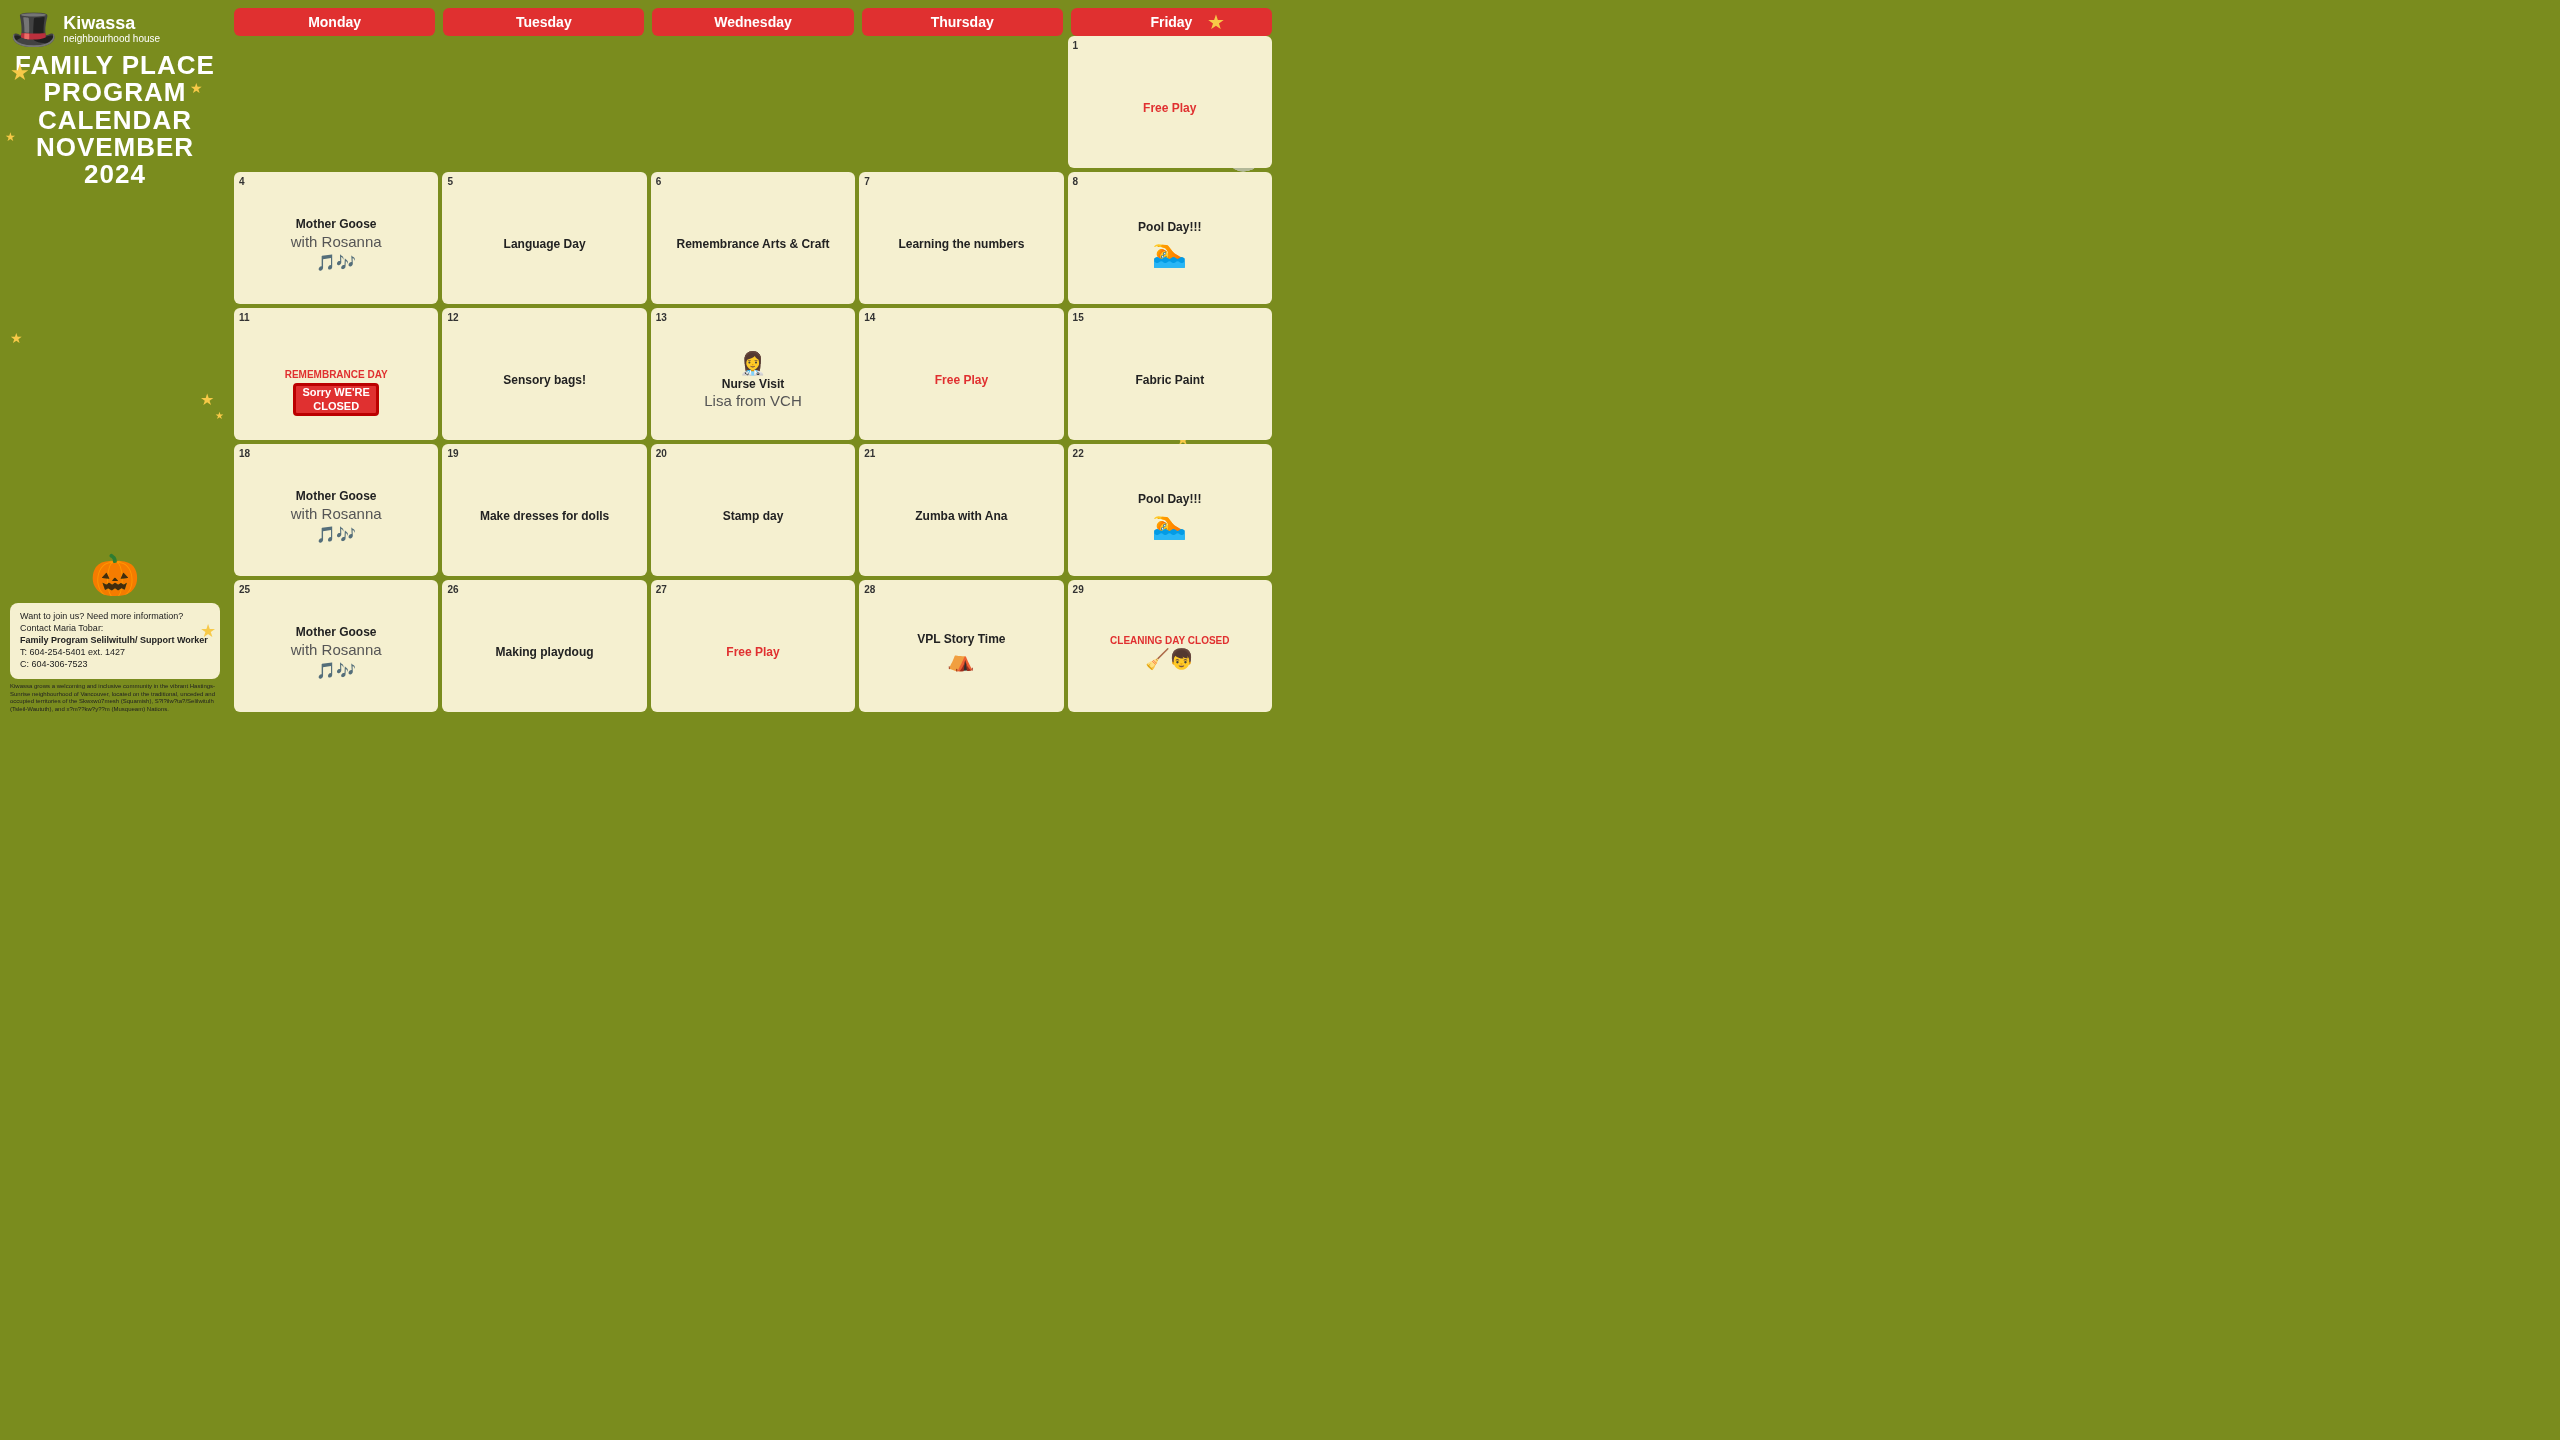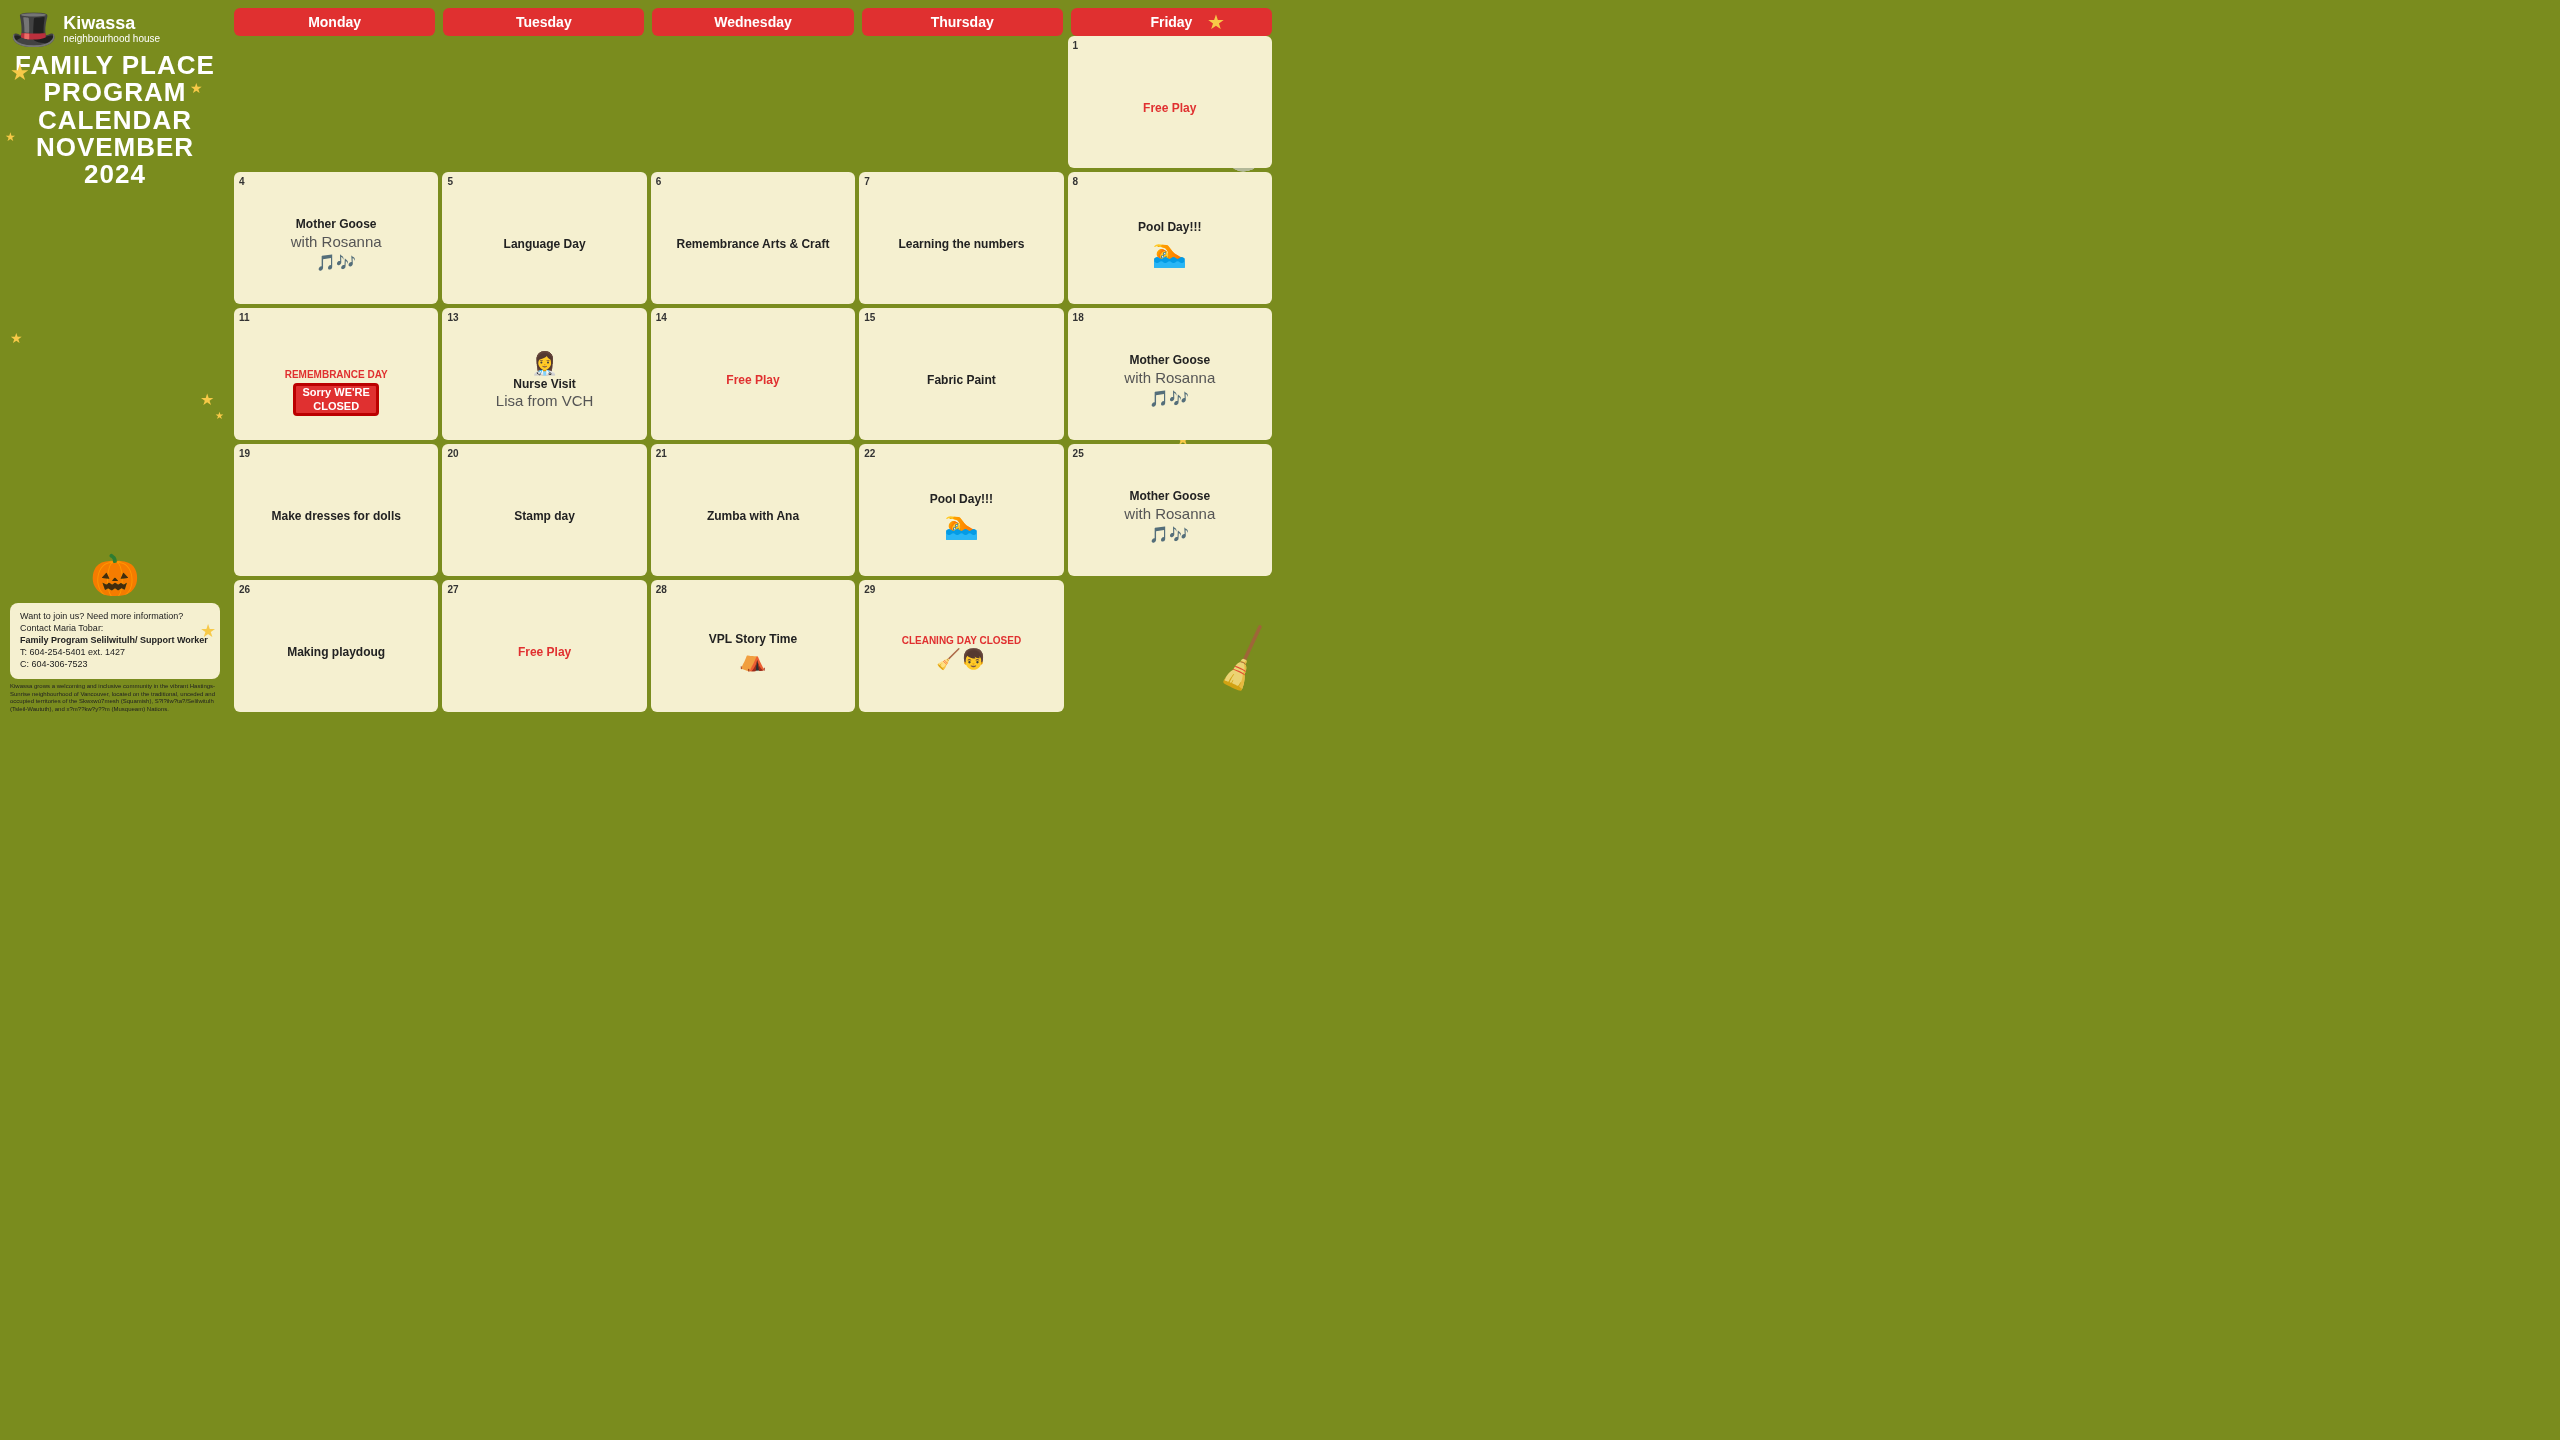--- a/index.html
+++ b/index.html
@@ -279,20 +279,24 @@
       </div>
 
       <div class="cal-cell">
         <div class="cell-num">11</div>
         <div class="cell-content">
           <div class="remembrance-label">REMEMBRANCE DAY</div>
           <div class="closed-img">Sorry WE'RE<br>CLOSED</div>
         </div>
       </div>
       <div class="cal-cell">
+        <div class="cell-num">12</div>
+        <div class="cell-content">Sensory bags!</div>
+      </div>
+      <div class="cal-cell">
         <div class="cell-num">13</div>
         <div class="cell-content">
           <div class="nurse-emoji">👩‍⚕️</div>
           <div>Nurse Visit</div>
           <div class="cell-sub">Lisa from VCH</div>
         </div>
       </div>
       <div class="cal-cell">
         <div class="cell-num">14</div>
         <div class="cell-content red">Free Play</div>

